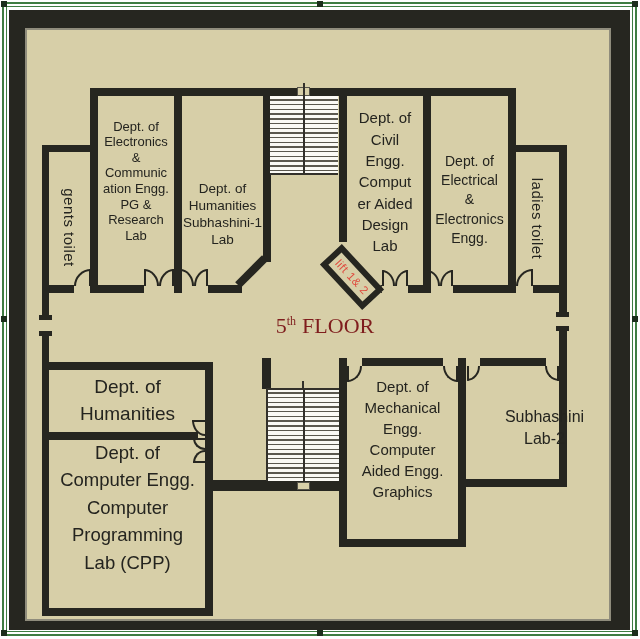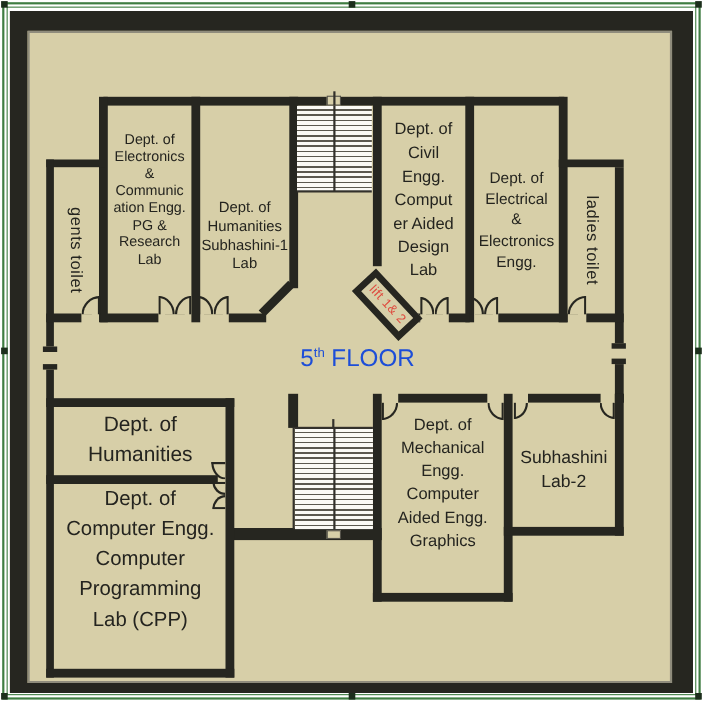--- a/index.html
+++ b/index.html
@@ -28,33 +28,33 @@
   .d-ur{border-bottom:none;border-radius:0 100% 0 0;}
   .d-dr{border-top:none;border-radius:0 0 100% 0;}
   .d-dl{border-top:none;border-radius:0 0 0 100%;}
   .d-ld{border-right:none;border-radius:0 0 0 100%;}
   .d-lu{border-right:none;border-radius:100% 0 0 0;}
   .lift{position:absolute;left:321px;top:262px;width:62px;height:30px;box-sizing:border-box;
         border:6px solid #262620;background:#d7cfa8;transform:rotate(47deg);
         display:flex;align-items:center;justify-content:center;}
   .lift .label{white-space:nowrap;color:#df4a3e;font-size:11.5px;letter-spacing:.5px;}
   .floor-label{position:absolute;left:240px;top:313px;width:170px;height:28px;text-align:center;
-               font-size:22px;color:#1d4ed8;}
+               font-size:22px;color:#7f1d1d;font-family:Liberation Serif, serif;}
   .floor-label .ord{font-size:12px;vertical-align:super;}
   .floor-label .word{margin-left:6px;}
   
   .r-elec{font-size:13px;line-height:1.2;}
   .r-sub1{font-size:13.5px;line-height:1.25;}
   .r-civil{font-size:15px;line-height:1.42;}
   .r-eee{font-size:14px;line-height:1.38;}
   .r-toilet{font-size:15px;letter-spacing:.5px;}
   .r-hum{font-size:19px;line-height:1.42;}
   .r-cpp{font-size:18.5px;line-height:1.48;}
   .r-mech{font-size:15px;line-height:1.4;}
-  .r-sub2{font-size:16px;line-height:1.35;}
+  .r-sub2{font-size:16px;line-height:1.35;padding-left:32px;}
 </style>
 </head>
 <body>
 
 <div class="plan">
 
   <div class="frame-a"></div>
   <div class="frame-b"></div>
   <div class="handle" style="left:1px;top:1px"></div>
   <div class="handle" style="left:317px;top:1px"></div>

